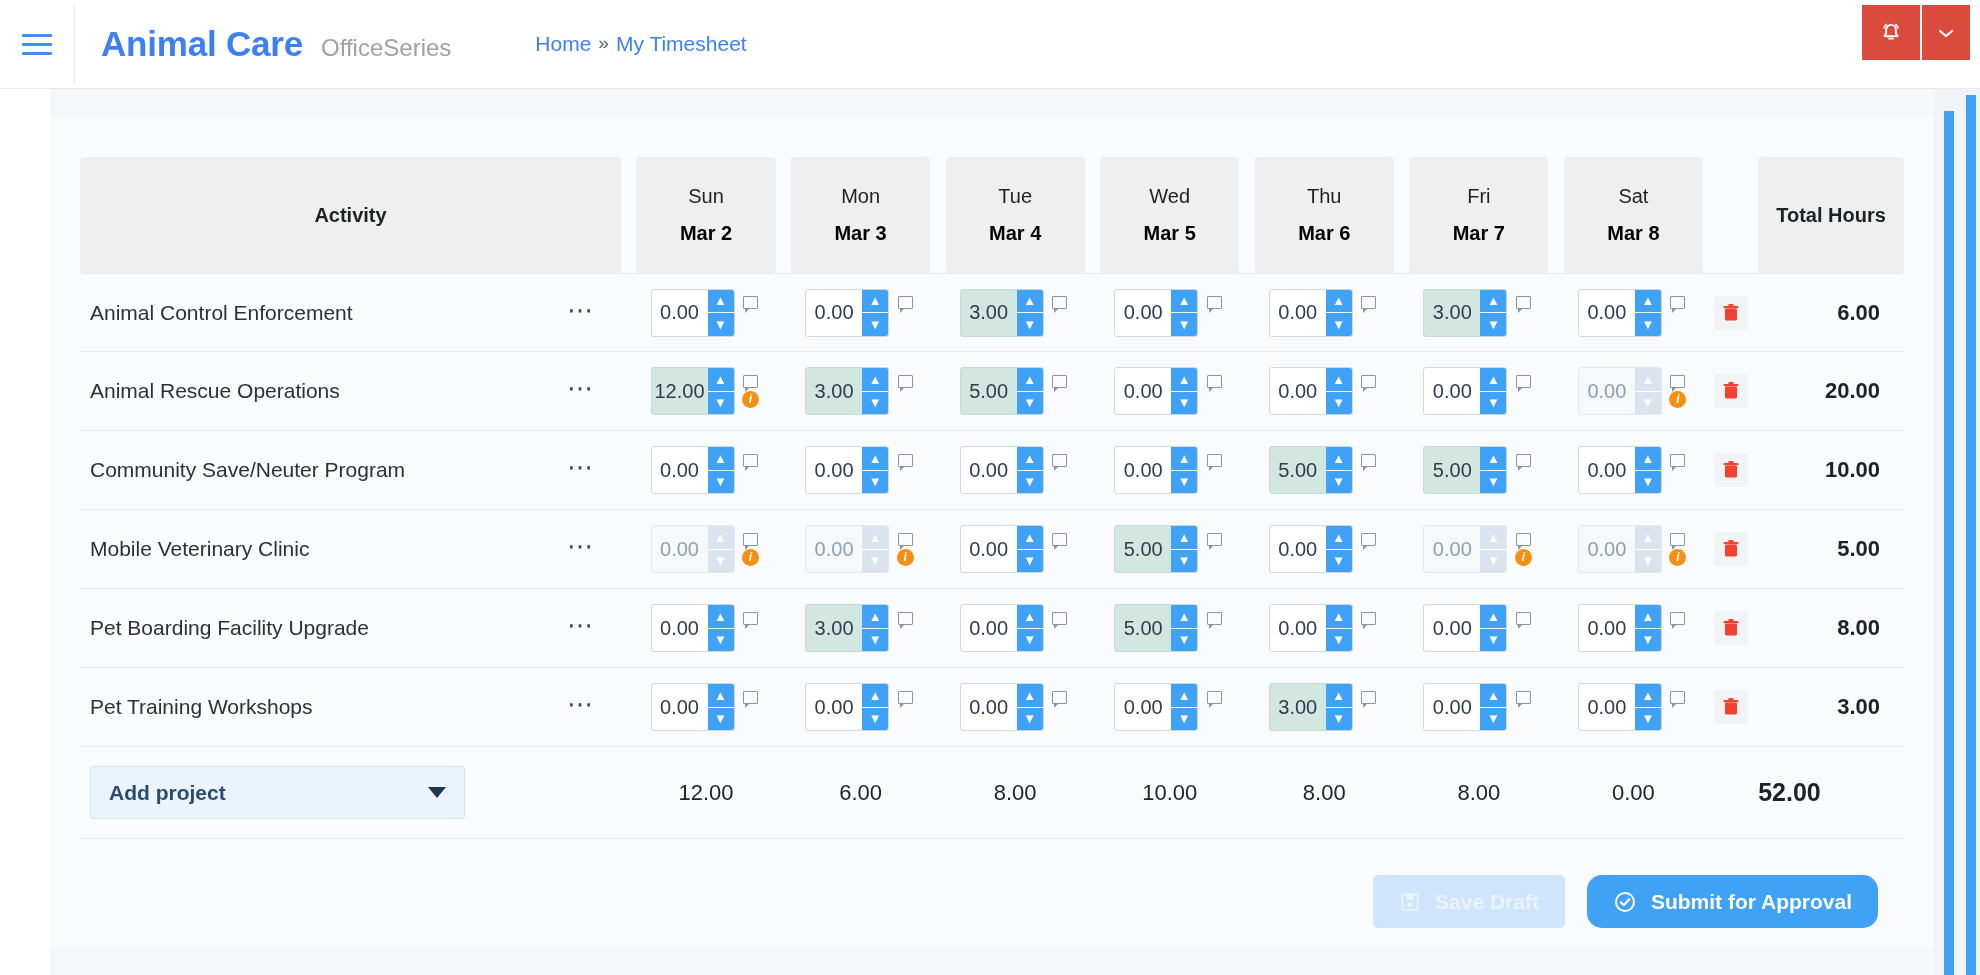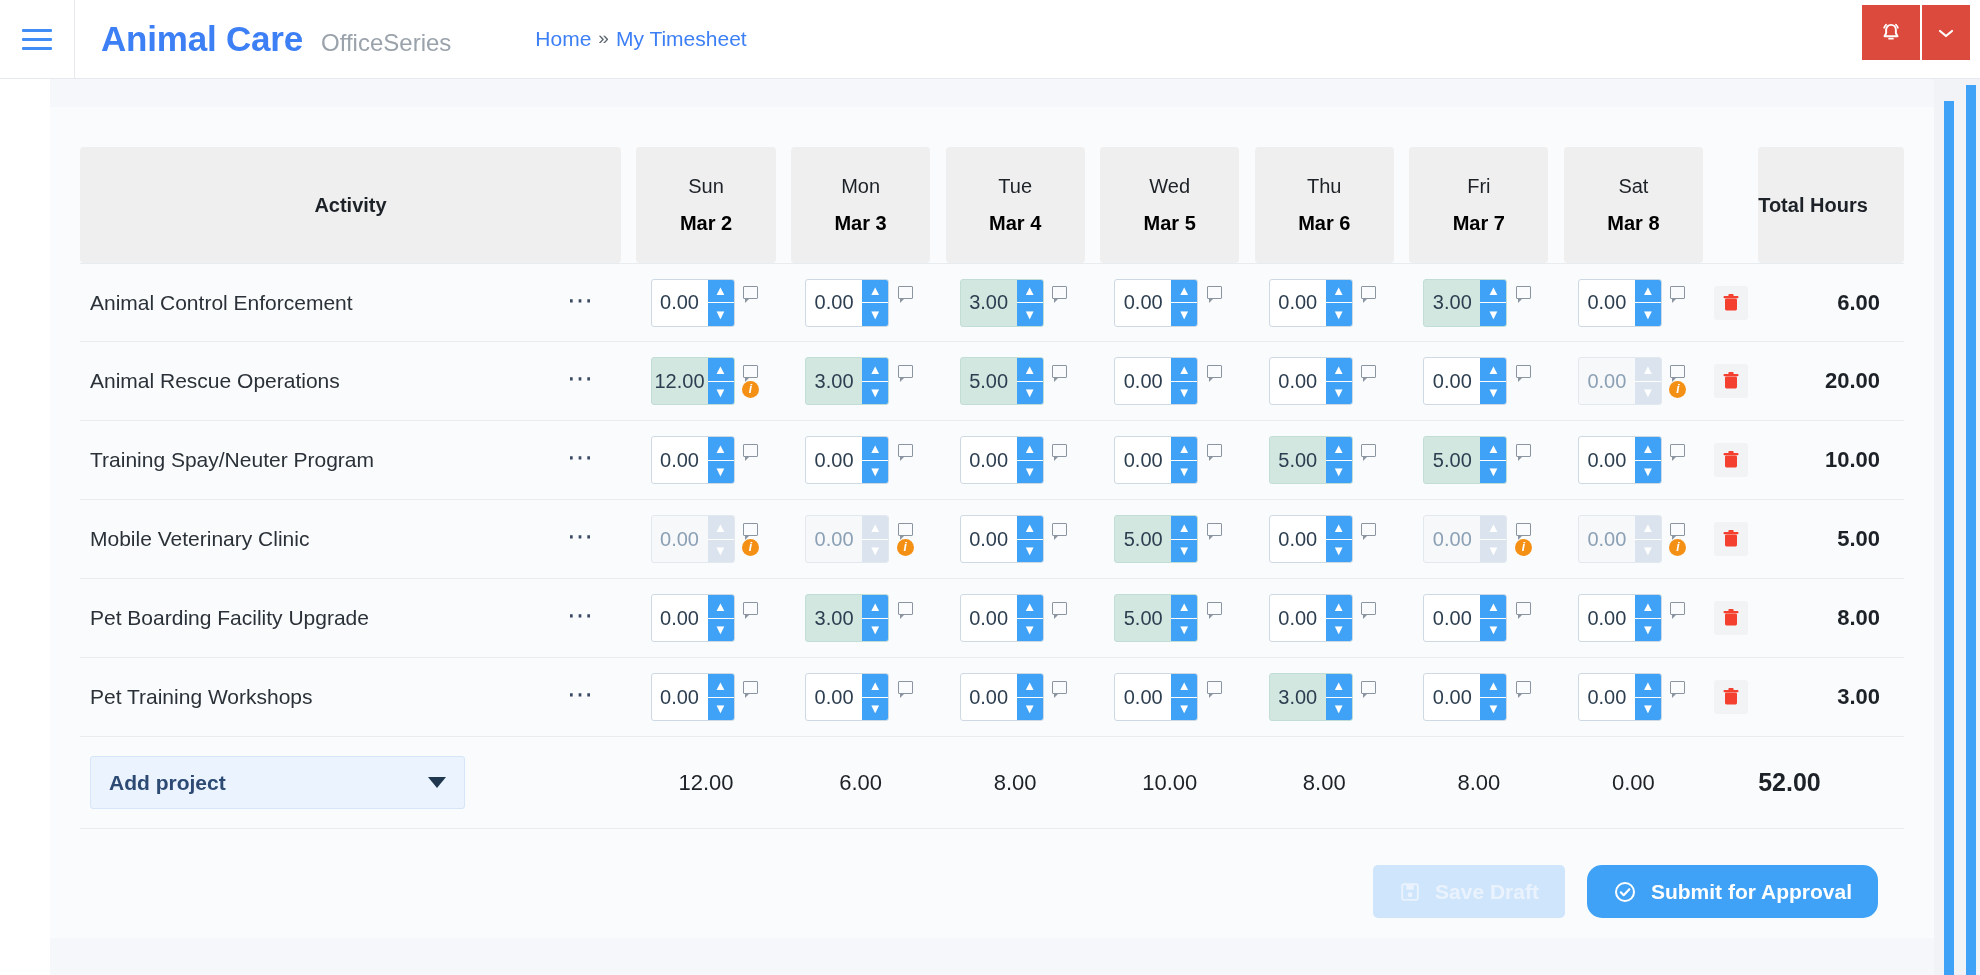--- a/index.html
+++ b/index.html
@@ -6,21 +6,21 @@
   html, body {
     width: 1980px; height: 975px;
     background: #ffffff;
     font-family: "Liberation Sans", sans-serif;
     overflow: hidden;
   }
 
   
   .topbar {
     position: relative;
-    height: 79px;
+    height: 89px;
     background: #ffffff;
     display: flex;
     align-items: center;
     border-bottom: 1px solid #e6e9ee;
   }
   .hamburger {
     width: 74px; height: 79px;
     display: flex; flex-direction: column;
     align-items: center; justify-content: center;
     gap: 6px;
@@ -84,21 +84,21 @@
   
   table.ts { border-collapse: separate; border-spacing: 0; width: 100%; }
   th.activity-h, th.day-h, th.total-h {
     background: #efefef;
     font-size: 20px; font-weight: bold; color: #1d2228;
     border-radius: 4px;
     vertical-align: middle;
   }
   th.activity-h { width: 490px; height: 116px; text-align: center; }
   th.day-h { width: 126px; height: 116px; text-align: center; padding: 0 4px; }
-  th.total-h { width: 132px; height: 116px; text-align: left; }
+  th.total-h { width: 132px; height: 116px; text-align: center; }
   th.day-h .dn { display: block; font-size: 20px; font-weight: normal; color: #1d2228; margin-bottom: 14px; }
   th.day-h .dd { display: block; font-size: 20px; font-weight: bold; color: #000000; }
   th.spacer-h { width: 14px; background: transparent; }
   th.gap-h { width: 50px; background: transparent; }
 
   td { vertical-align: middle; }
   tr.ts-row td { border-bottom: 1px solid #e9ecef; height: 79px; }
   tr.ts-row:first-child td { border-top: 1px solid #e9ecef; }
 
   .act-cell {
@@ -570,21 +570,21 @@
                     <rect x="3" y="5.5" width="12" height="12" rx="1.4" fill="#f4402e"></rect>
                     <rect x="1.5" y="3" width="15" height="2.2" rx="1" fill="#f4402e"></rect>
                     <rect x="6.4" y="1" width="5.2" height="2.4" rx="1" fill="#f4402e"></rect>
                   </svg>
                 </span></td>
               <td class="total-cell">20.00</td>
             </tr>
             <tr class="ts-row">
               <td>
                 <div class="act-cell">
-                  <span class="act-name">Training Spay/Neuter Program</span>
+                  <span class="act-name">Community Save/Neuter Program</span>
                   <span class="dots">⋯</span>
                 </div>
               </td>
               <td></td>
               <td>
                 <div class="cell-inner">
                   <div class="spin">
                     <div class="val">0.00</div>
                     <div class="arrows">
                       <div class="arw up">▲</div>

